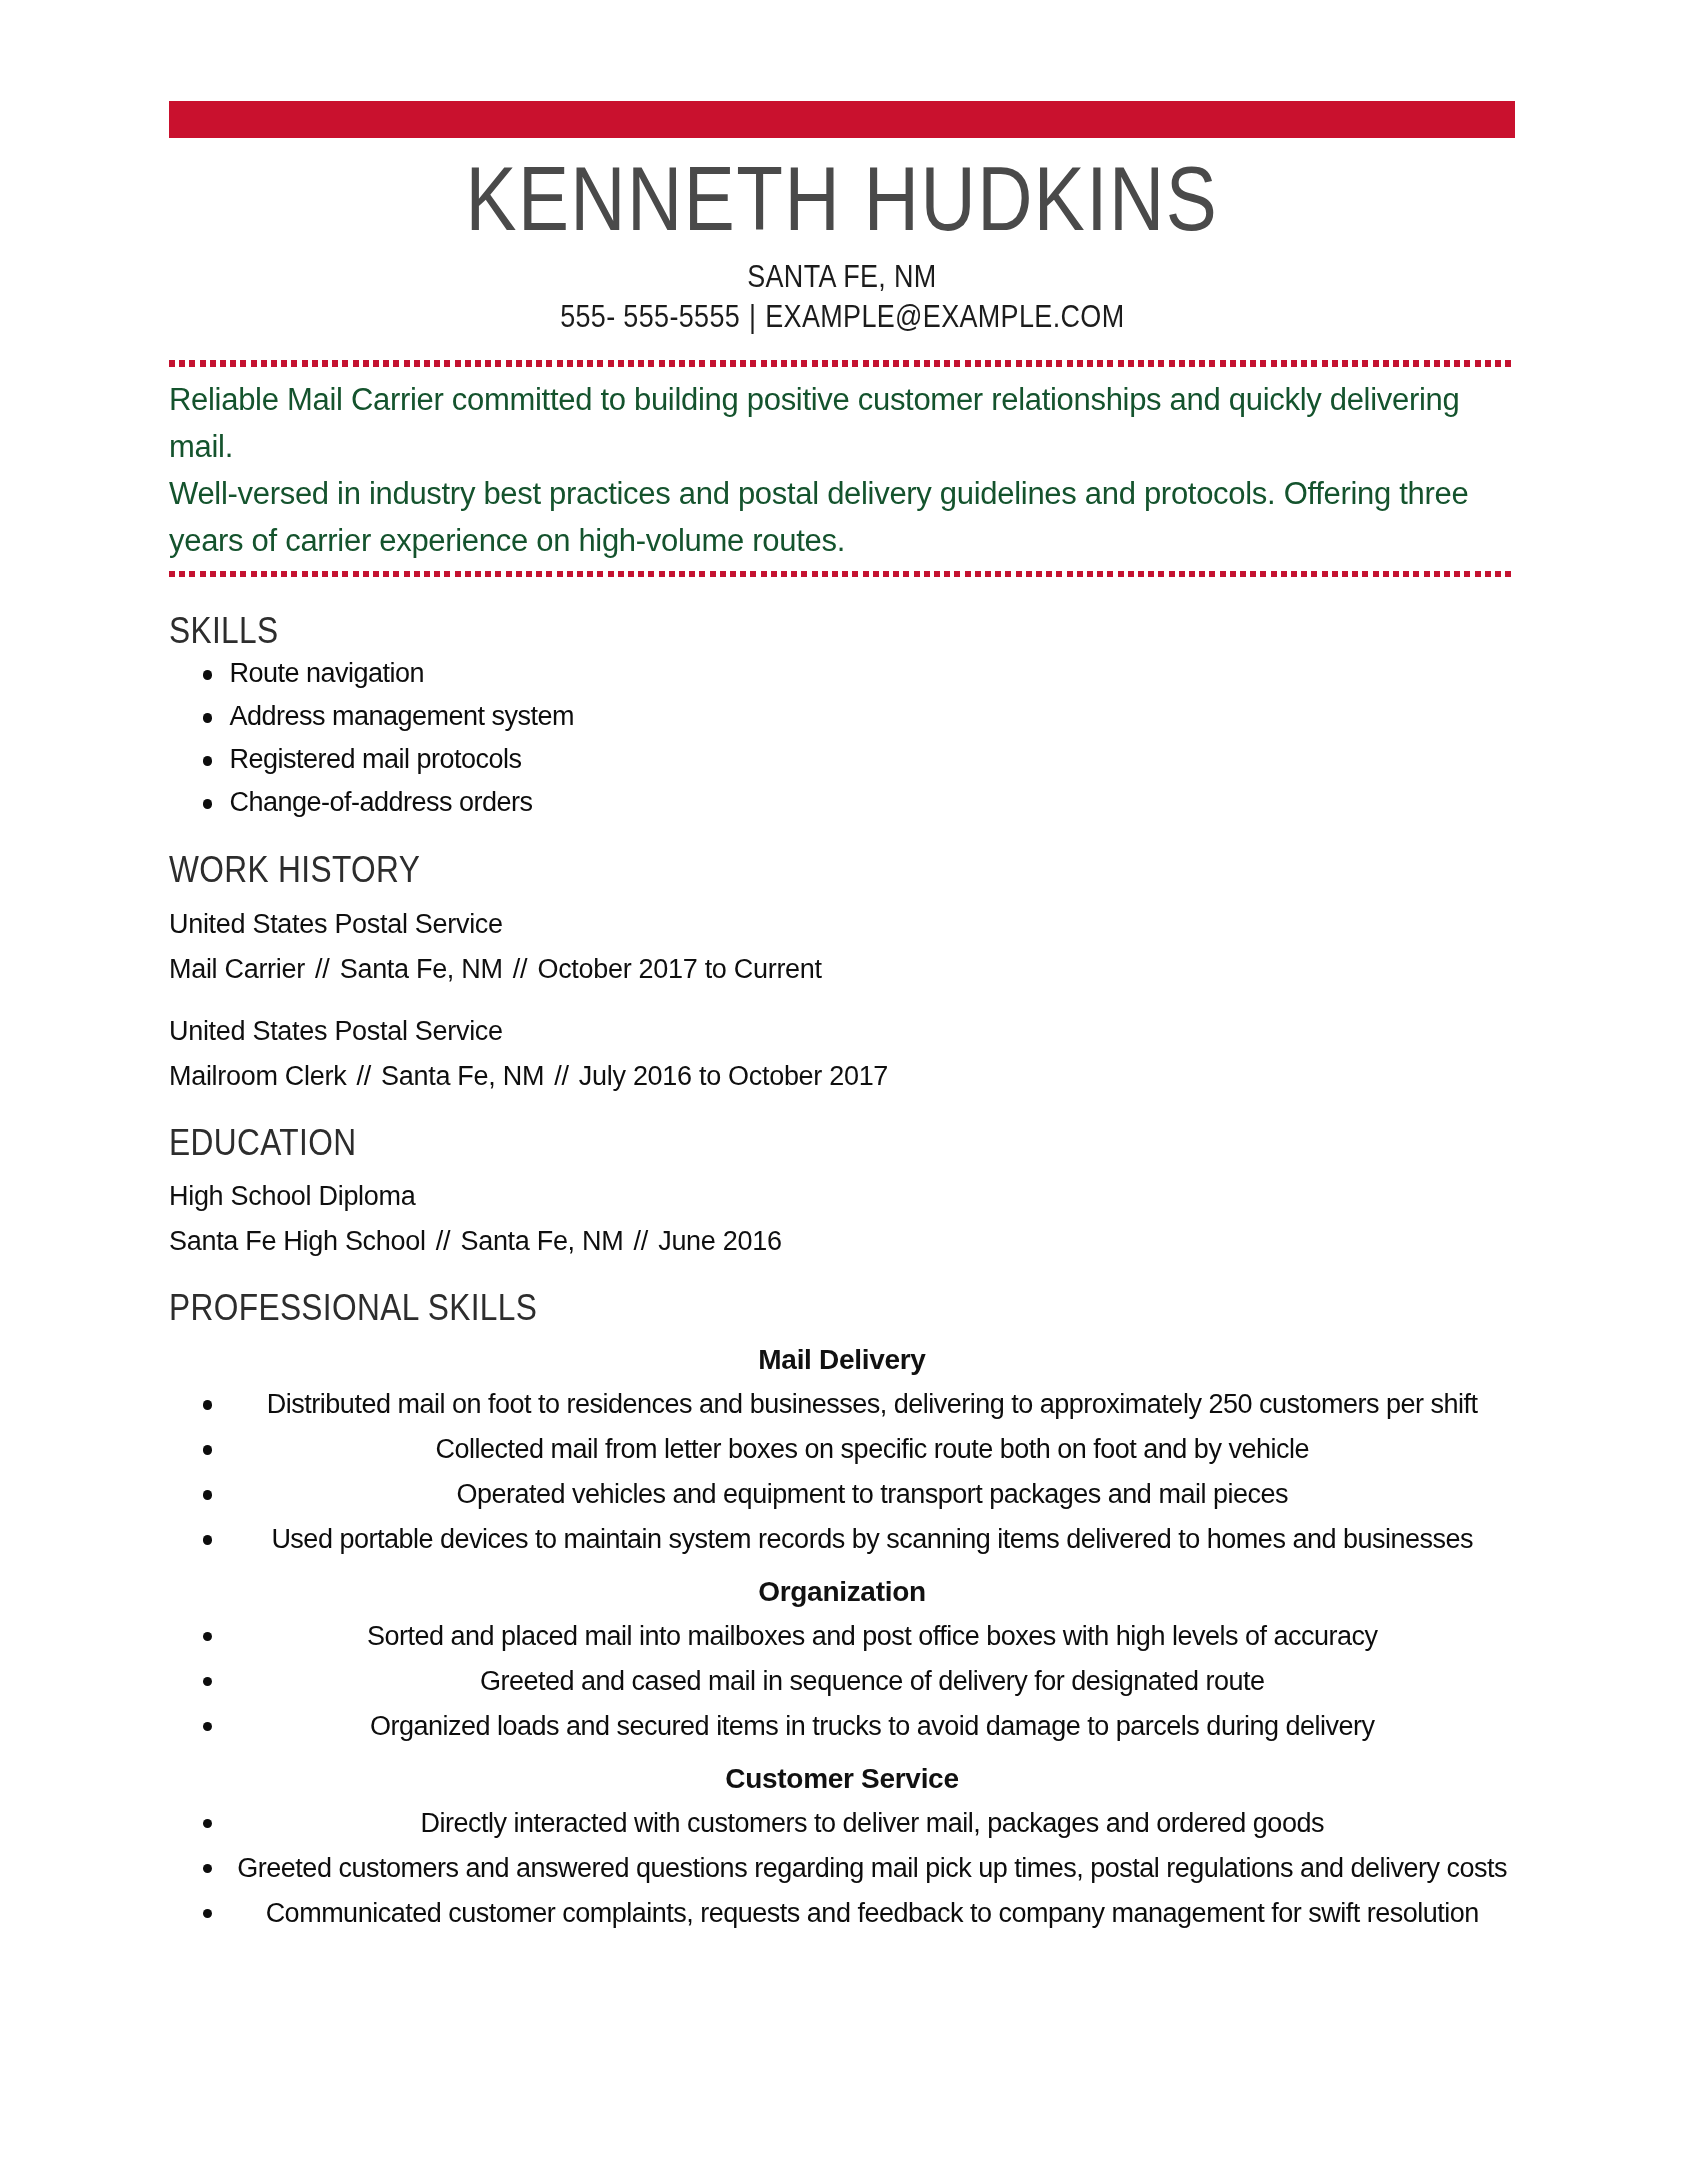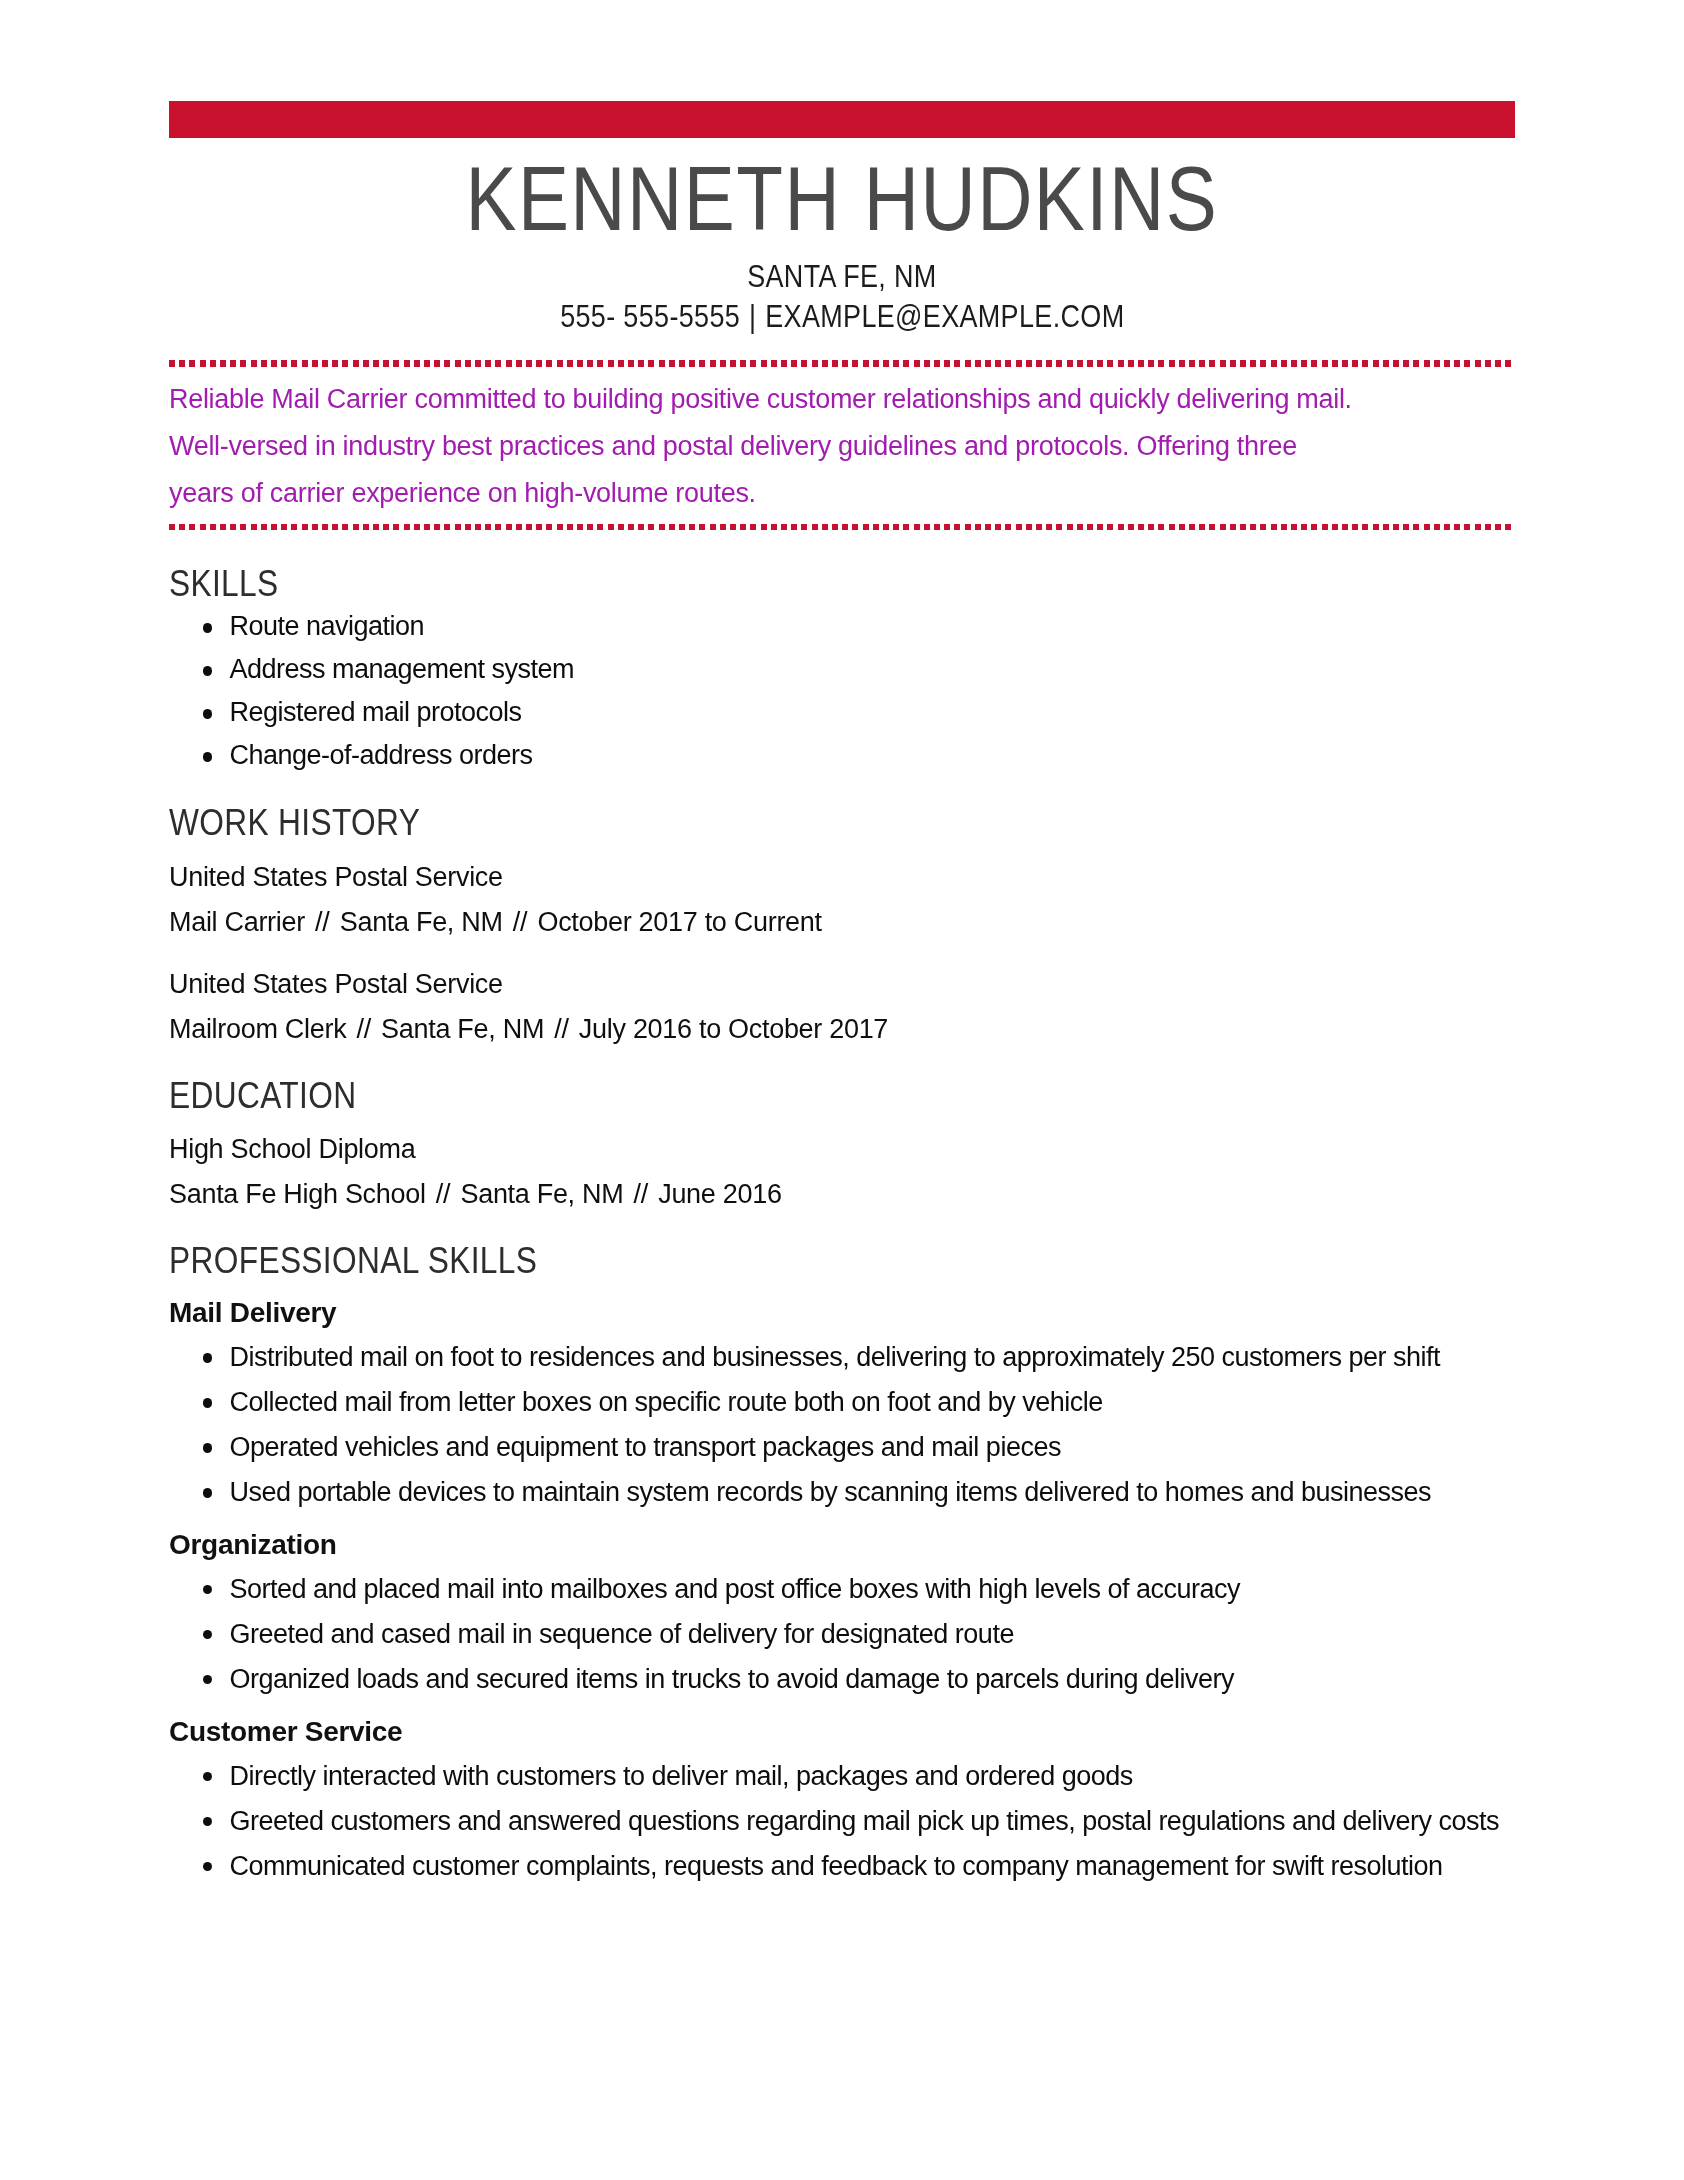--- a/index.html
+++ b/index.html
@@ -55,25 +55,25 @@
   .divider {
     height: 6.8px;
     background: repeating-linear-gradient(to right, #c41230 0px, #c41230 6px, transparent 6px, transparent 10.2px);
   }
   .divider.d1 { margin-top: 24px; }
   .divider.d2 { margin-top: 6.8px; }
 
   
   .summary {
     margin-top: 8.5px;
-    font-size: 27px;
+    font-size: 31px;
     line-height: 47px;
     letter-spacing: -0.3px;
     white-space: pre-line;
-    color: #a21caf;
+    color: #14532d;
   }
 
   
   h2.section-title {
     margin: 0;
     font-size: 36px;
     line-height: 43px;
     font-weight: normal;
     color: #2d2d2d;
     letter-spacing: 0.4px;
@@ -112,21 +112,21 @@
   .skills-col2 { flex: 1 1 auto; }
 
   
   .entry { font-size: 27px; line-height: 45px; letter-spacing: -0.3px; }
   .entry.e1 { margin-top: 10.2px; }
   .entry.e2 { margin-top: 17px; }
   .edu-block { margin-top: 10.2px; font-size: 27px; line-height: 45px; letter-spacing: -0.3px; }
   .meta .sep { margin: 0 10.2px; color: #0d0d0d; }
 
   
-  .prof-groups { margin-top: 8.5px; }
+  .prof-groups { margin-top: 8.5px; text-align: center; }
   .group-name {
     font-size: 28px;
     line-height: 45px;
     font-weight: bold;
     letter-spacing: -0.3px;
     color: #111111;
   }
   .group + .group .group-name { margin-top: 6.8px; }
 </style>
 </head>

